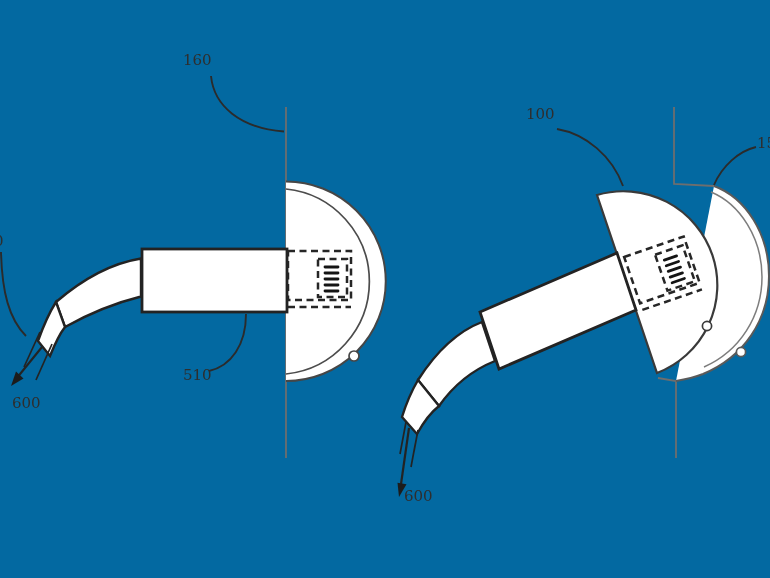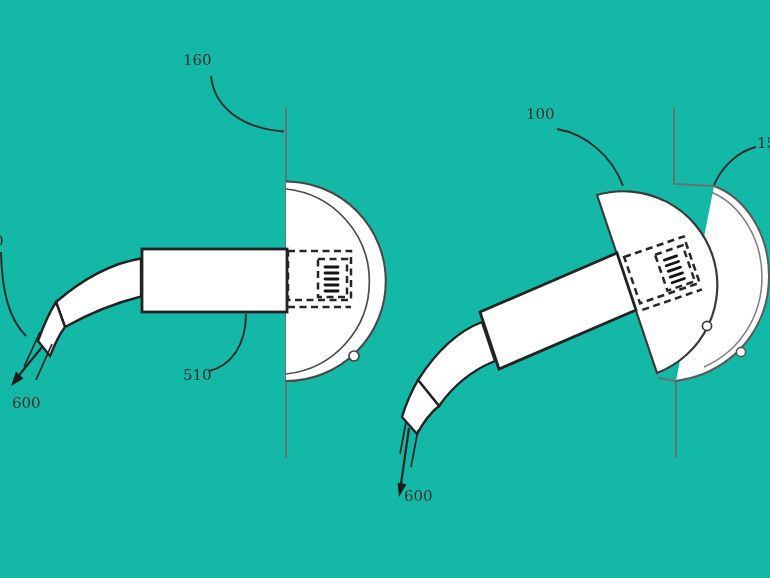--- a/index.html
+++ b/index.html
@@ -1,16 +1,16 @@
 <!DOCTYPE html>
 <html><head>
 <meta charset="utf-8">
 <style>
   html,body{margin:0;padding:0;background:#ffffff;}
-  .stage{position:relative;width:770px;height:578px;background:#14b8a6;overflow:hidden;
+  .stage{position:relative;width:770px;height:578px;background:#0369a1;overflow:hidden;
          font-family:"DejaVu Serif", serif;}
   svg{display:block;}
   text.ref{font-family:"DejaVu Serif", serif;font-size:15px;fill:#2e2e2e;}
 </style>
 </head>
 <body>
 
 <div class="stage">
 <svg width="770" height="578" viewBox="0 0 770 578">
 

